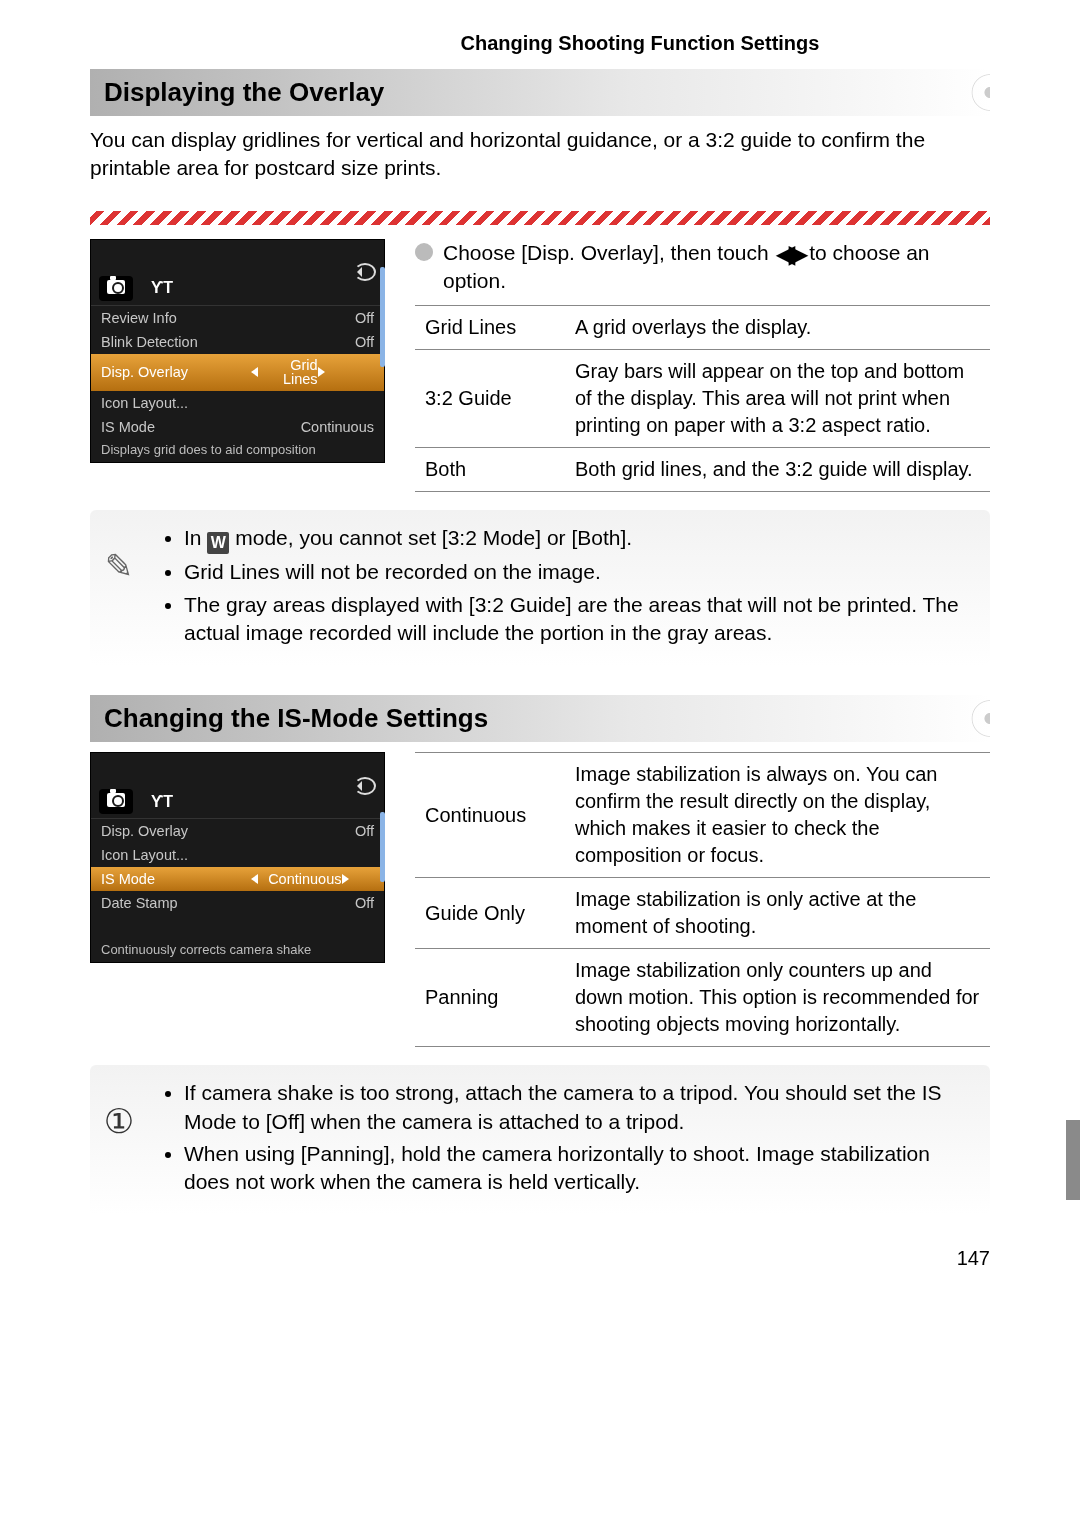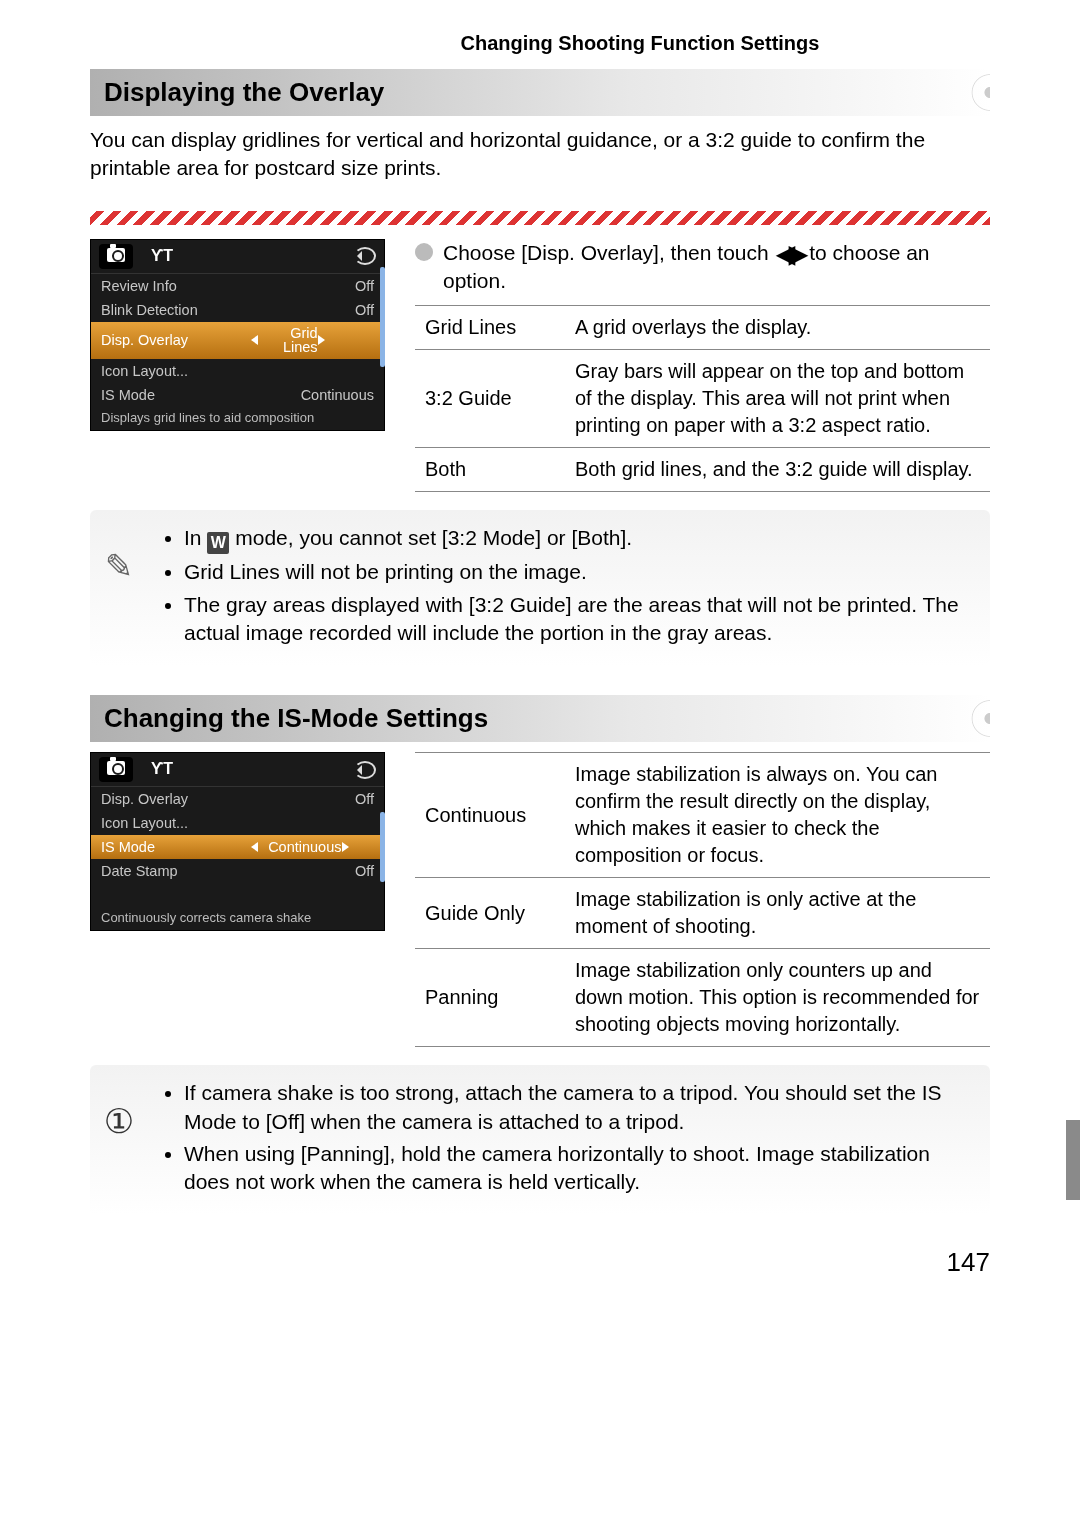--- a/index.html
+++ b/index.html
@@ -62,21 +62,21 @@
     font-size: 14.5px;
     line-height: 1;
   }
   .menu-tabbar {
     display: flex;
     align-items: center;
     justify-content: space-between;
     padding: 4px 8px;
     border-bottom: 1px solid #333;
   }
-  .menu-tabs { display: flex; gap: 10px; align-items: flex-start; }
+  .menu-tabs { display: flex; gap: 10px; align-items: center; margin-top: 32px; }
   .menu-tab {
     padding: 4px 8px;
     font-weight: bold;
     font-size: 16px;
     color: #fff;
   }
   .menu-tab.active {
     background: #000;
     border-radius: 4px;
   }
@@ -188,21 +188,21 @@
     font-size: 34px; color: #333; margin-top: 20px;
   }
   .w-box {
     display: inline-flex; align-items: center; justify-content: center;
     width: 22px; height: 22px; background: #444; color: #fff;
     font-weight: bold; font-size: 16px; border-radius: 2px;
     vertical-align: -3px;
   }
   .page-num {
     text-align: right;
-    font-size: 26px;
+    font-size: 20px;
     margin-top: 24px;
   }
   .side-tab {
     position: fixed;
     right: 0;
     top: 1120px;
     width: 14px;
     height: 80px;
     background: #8a8a8a;
   }
@@ -242,21 +242,21 @@
           <span class="arrow right"></span>
         </div>
       <div class="menu-row">
           <span class="menu-label">Icon Layout...</span>
           <span class="menu-val"></span>
         </div>
       <div class="menu-row">
           <span class="menu-label">IS Mode</span>
           <span class="menu-val">Continuous</span>
         </div>
-      <div class="menu-hint">Displays grid lines to aid composition</div>
+      <div class="menu-hint">Displays grid does to aid composition</div>
     </div>
     <div class="scroll-thumb" style="top:28px;height:100px"></div>
   </div>
 
   <div class="right">
     <div class="step">
       <span class="bullet"></span>
       <div>
         <span>Choose [Disp. Overlay], then touch </span>
         <span class="arrows-glyph">◀▶</span>
@@ -283,21 +283,21 @@
 </div>
 
 <div class="note">
   <div class="pencil-icon">✎</div>
   <ul>
     <li>
       <span>In </span>
       <span class="w-box">W</span>
       <span> mode, you cannot set [3:2 Mode] or [Both].</span>
     </li>
-    <li>Grid Lines will not be printing on the image.</li>
+    <li>Grid Lines will not be recorded on the image.</li>
     <li>The gray areas displayed with [3:2 Guide] are the areas that will not be printed. The actual image recorded will include the portion in the gray areas.</li>
   </ul>
 </div>
 
 <div class="section-bar">Changing the IS-Mode Settings</div>
 
 <div class="two-col">
   <div class="menu-wrap">
     <div class="menu">
       <div class="menu-tabbar">

